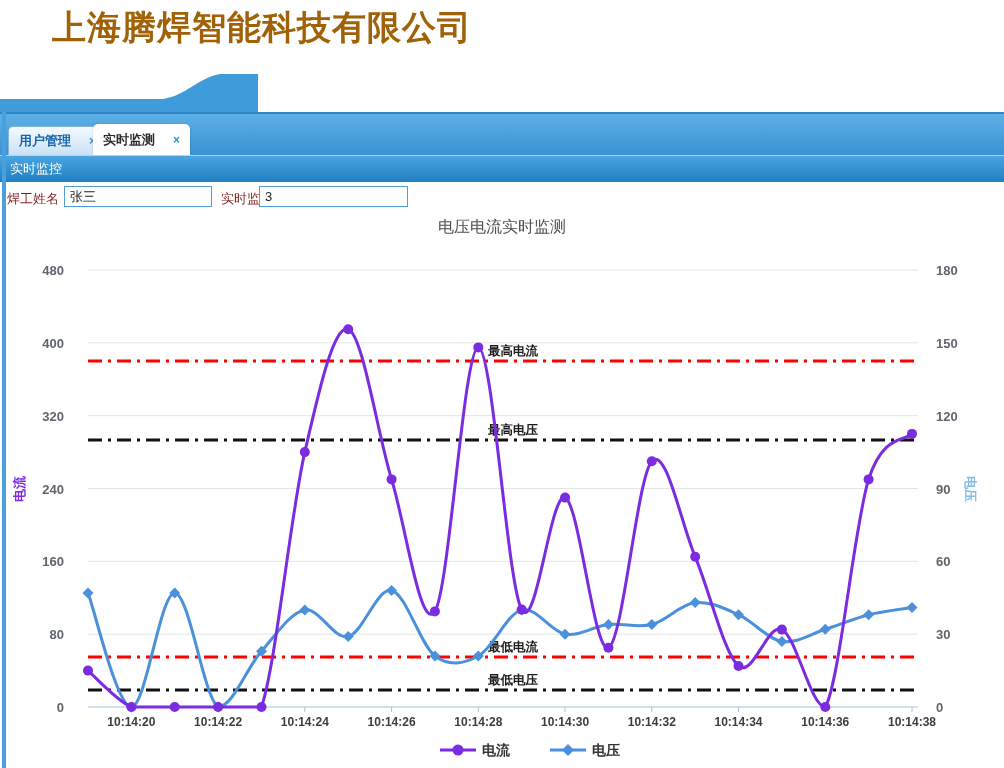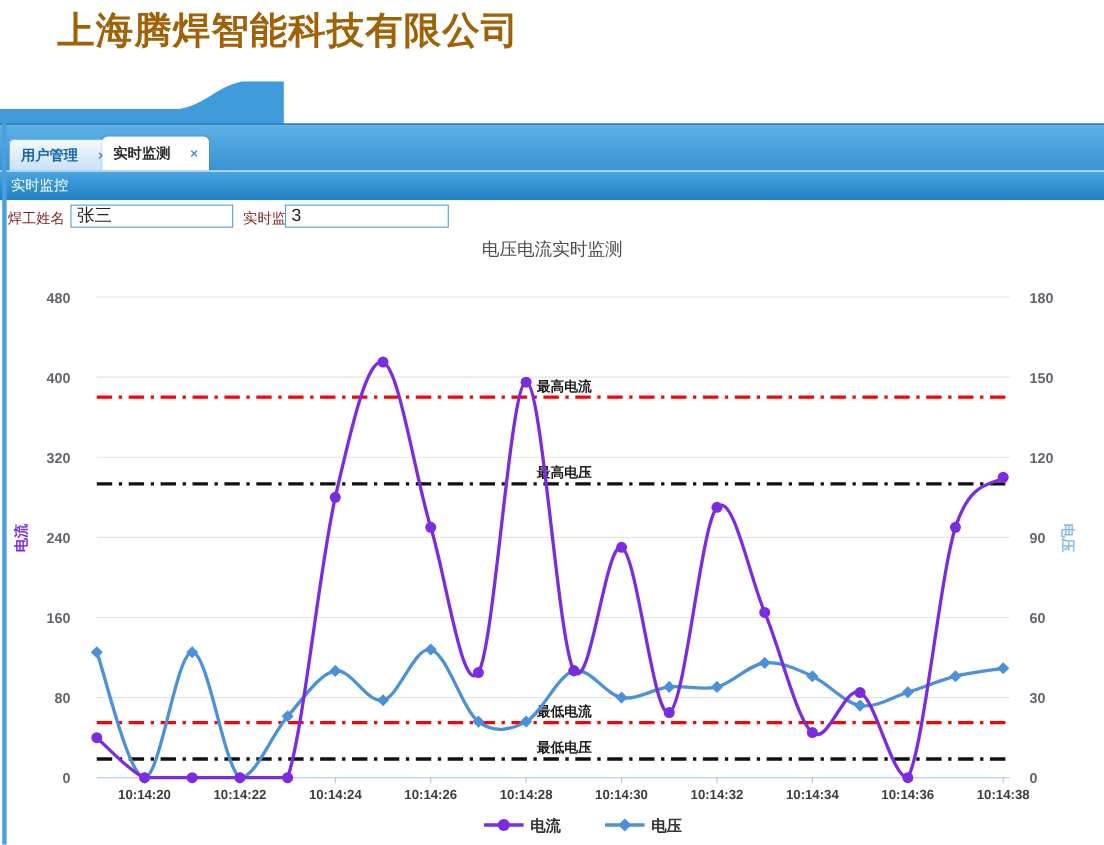--- a/index.html
+++ b/index.html
@@ -22,21 +22,21 @@
               box-shadow:0 0 2px rgba(0,0,0,.18);margin-top:44px;}
   .tab-active .x{color:#3c90cc;}
   .monitorbar{position:absolute;left:0;top:155px;width:100%;height:27px;
               background:linear-gradient(#4aa5e0,#2080c2);border-top:1px solid #a5d6f2;
               box-sizing:border-box;color:#fff;font-size:13px;font-weight:normal;
               line-height:25px;padding-left:10px;}
   .formrow{position:absolute;left:0;top:182px;width:100%;height:31px;background:#fff;}
   .formrow label{position:absolute;top:8px;font-size:13px;color:#7f1d1d;white-space:nowrap;}
   .lbl1{left:7px;} .lbl2{left:221px;}
   .formrow input{position:absolute;top:4px;height:21px;border:1px solid #4f9edc;
-                 font-size:16px;color:#222;padding:0 5px;box-sizing:border-box;
+                 font-size:13px;color:#222;padding:0 5px;box-sizing:border-box;
                  background:#fff;font-family:"Liberation Sans",sans-serif;}
   .inp1{left:64px;width:148px;}
   .inp2{left:259px;width:149px;}
   .leftborder{position:absolute;left:2px;top:112px;width:4px;height:656px;background:#49a0dc;}
   .chart-title{position:absolute;left:0;top:217px;width:1004px;text-align:center;
                font-size:16px;font-weight:500;color:#4e4e4e;}
   .chart{position:absolute;left:0;top:213px;width:1004px;height:555px;}
 </style>
 </head>
 <body>

